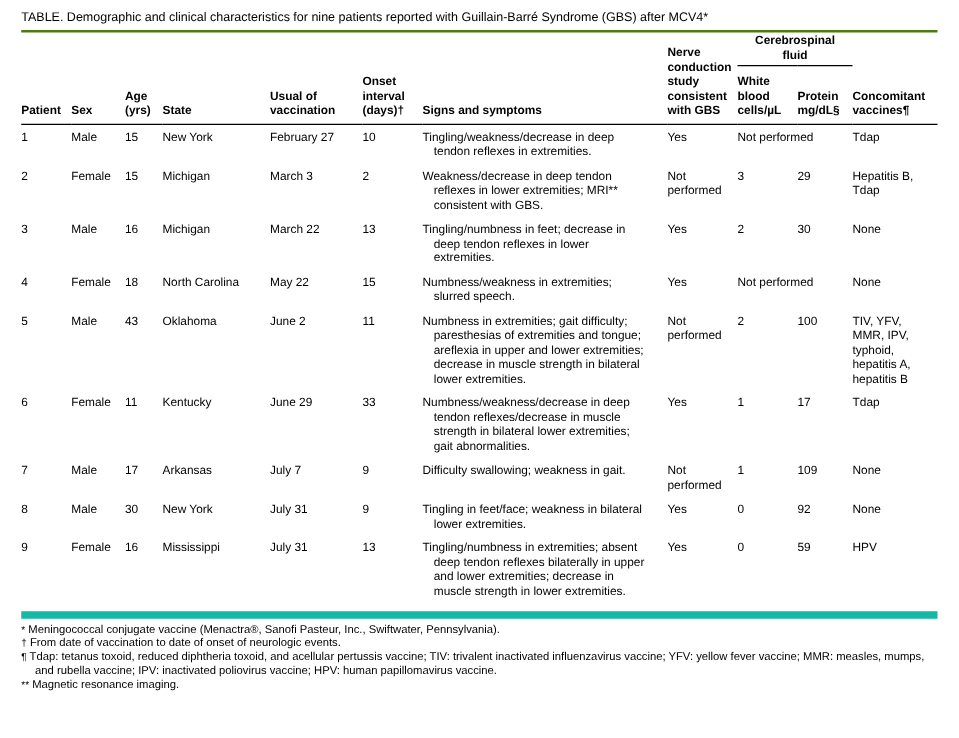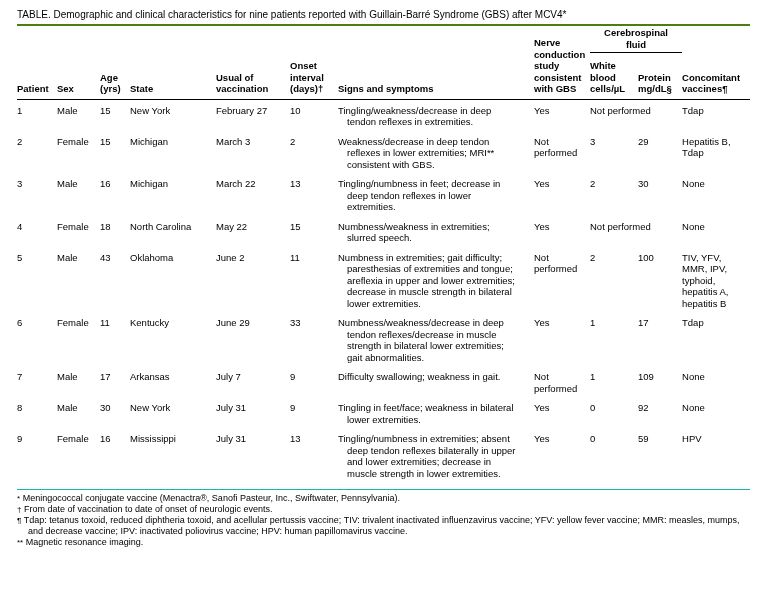--- a/index.html
+++ b/index.html
@@ -20,21 +20,21 @@
   thead th.hb { border-bottom: 1px solid #000; }
   thead th.group { text-align: center; padding: 0 13px 2px 13px; border-bottom: 1px solid #000; }
   .ctr { }
 
   tbody td { vertical-align: top; padding-bottom: 8px; }
   tbody tr:first-child td { padding-top: 5px; }
   td.sg { padding-left: 9px; text-indent: -9px; padding-right: 16px; }
   td.vx { padding-right: 10px; }
   td.ctr { padding-right: 4px; }
 
-  .footnotes { border-top: 1px solid #14b8a6; margin-top: 2px; padding-top: 3px; }
+  .footnotes { border-top: 6px solid #14b8a6; margin-top: 2px; padding-top: 3px; }
   .fn { margin: 0; font-size: 9px; line-height: 11px; padding-left: 11px; text-indent: -11px; }
   .fn-m { font-size: 8px; vertical-align: top; }
 </style>
 </head>
 <body>
 
 <div class="page">
 
   <div class="title">
     <span class="tl">TABLE. Demographic and clinical characteristics for nine patients reported with Guillain-Barré Syndrome (GBS) after MCV4*</span>
@@ -187,17 +187,17 @@
           <td class="ctr">0</td>
           <td class="ctr">59</td>
           <td class="vx">HPV</td>
         </tr>
       </tbody>
   </table>
 
   <div class="footnotes">
     <p class="fn"><span class="fn-m">*</span> <span>Meningococcal conjugate vaccine (Menactra®, Sanofi Pasteur, Inc., Swiftwater, Pennsylvania).</span></p>
     <p class="fn"><span class="fn-m">†</span> <span>From date of vaccination to date of onset of neurologic events.</span></p>
-    <p class="fn"><span class="fn-m">¶</span> <span>Tdap: tetanus toxoid, reduced diphtheria toxoid, and acellular pertussis vaccine; TIV: trivalent inactivated influenzavirus vaccine; YFV: yellow fever vaccine; MMR: measles, mumps, and decrease vaccine; IPV: inactivated poliovirus vaccine; HPV: human papillomavirus vaccine.</span></p>
+    <p class="fn"><span class="fn-m">¶</span> <span>Tdap: tetanus toxoid, reduced diphtheria toxoid, and acellular pertussis vaccine; TIV: trivalent inactivated influenzavirus vaccine; YFV: yellow fever vaccine; MMR: measles, mumps, and rubella vaccine; IPV: inactivated poliovirus vaccine; HPV: human papillomavirus vaccine.</span></p>
     <p class="fn"><span class="fn-m">**</span> <span>Magnetic resonance imaging.</span></p>
   </div>
 
 </div>
 
 </body></html>

